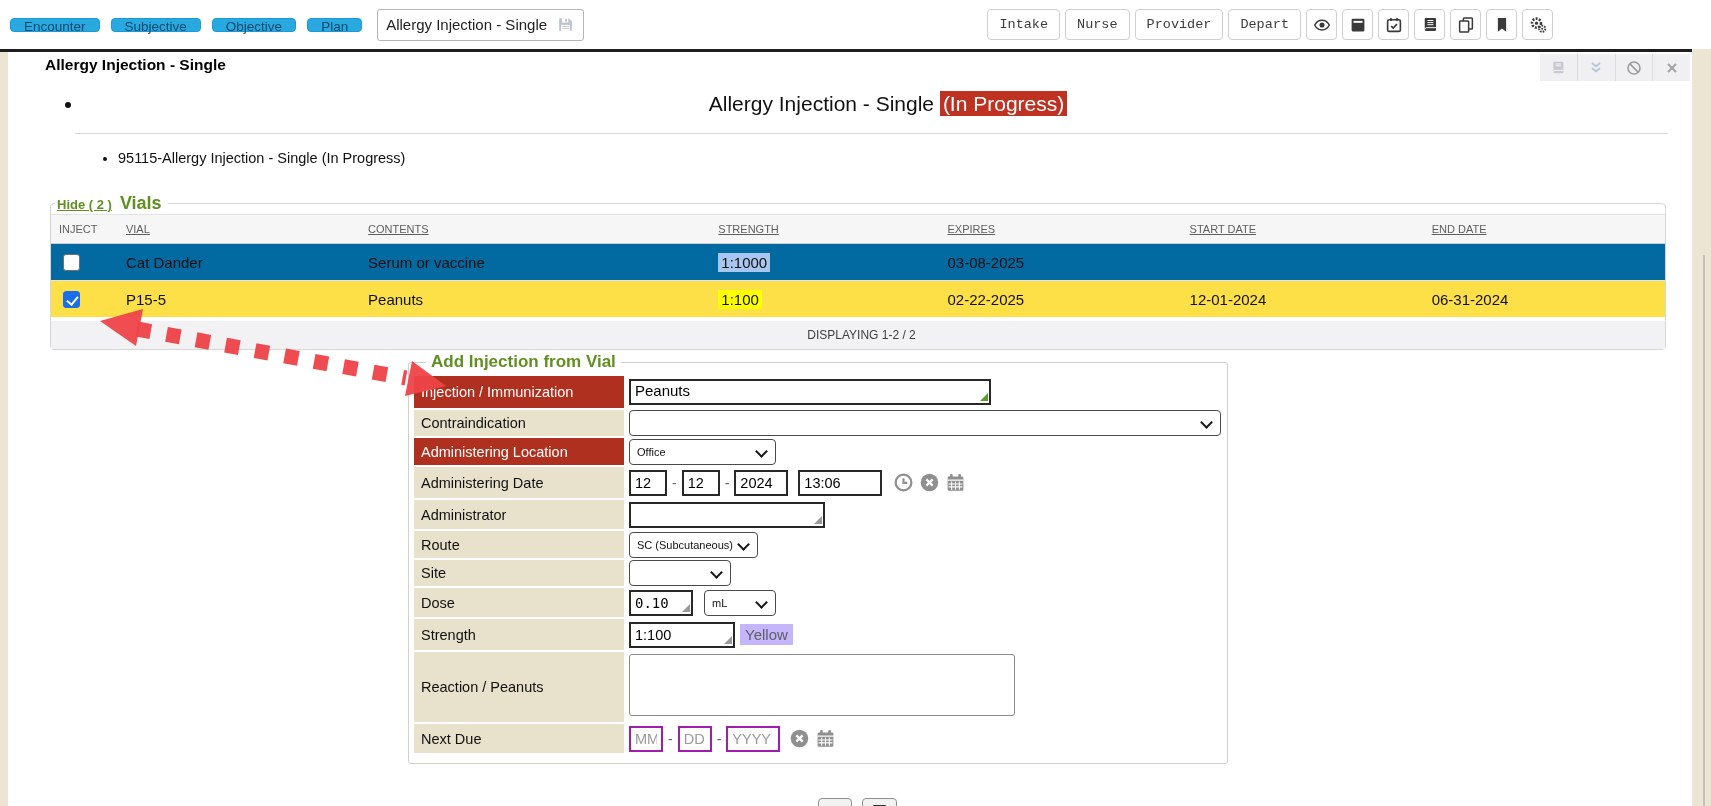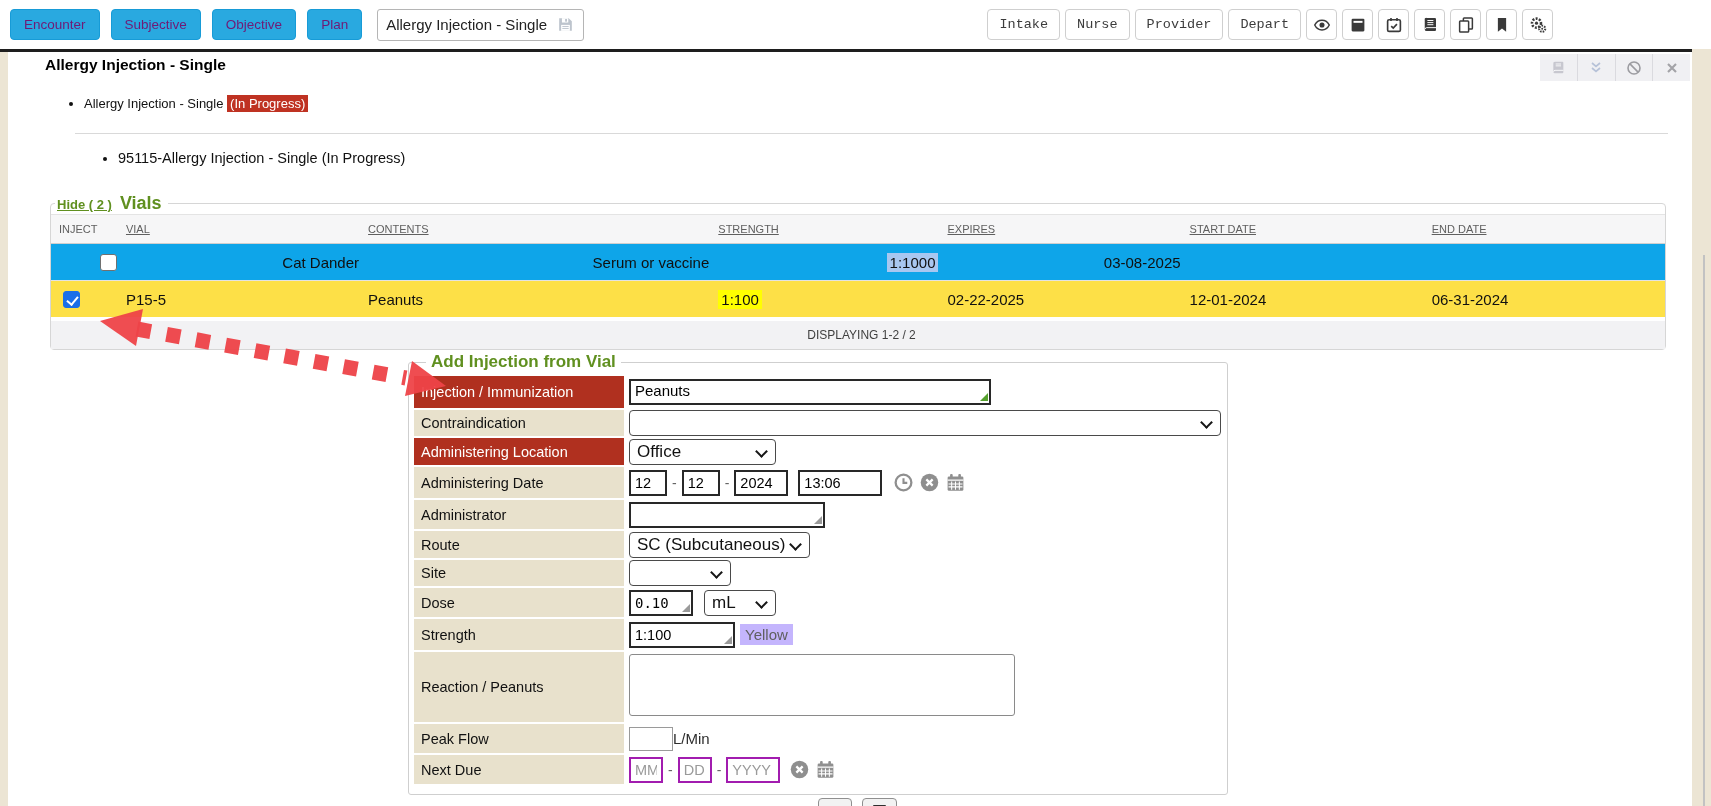--- a/index.html
+++ b/index.html
@@ -1,22 +1,22 @@
 <!DOCTYPE html>
 <html><head>
 <meta charset="utf-8">
 <style>
   html,body{margin:0;padding:0;}
   .page{position:relative;width:1711px;height:806px;background:#ece5d4;overflow:hidden;
         font-family:"Liberation Sans",sans-serif;color:#1a1a1a;}
   
   .topbar{position:absolute;left:0;top:0;width:1711px;height:49px;background:#fff;
           display:flex;align-items:center;box-sizing:border-box;padding:0 158px 0 10px;}
-  .bbtn{font-family:inherit;font-size:13.5px;height:31px;padding:0 13px;margin-right:11px;
-        background:#29a9e0;border:1px solid #179bd7;border-radius:4px;color:#701a75;cursor:pointer;}
+  .bbtn{font-family:inherit;font-size:13.5px;height:14px;padding:0 13px;margin-right:11px;
+        background:#29a9e0;border:1px solid #179bd7;border-radius:4px;color:#0c4a6e;cursor:pointer;}
   .formbox{margin-left:4px;width:207px;height:32px;border:1px solid #b5b5b5;border-radius:3px;
            background:#fff;display:flex;align-items:center;box-sizing:border-box;padding:0 8px;}
   .formbox .ft{flex:1;font-size:15px;color:#222;white-space:nowrap;}
   .spacer{flex:1;}
   .wbtn{font-family:Liberation Mono, monospace;font-size:13.5px;height:31px;padding:0 11px;margin-left:5px;
         background:#fff;border:1px solid #cfcfcf;border-radius:4px;color:#3c3c3c;cursor:pointer;}
   .ibtn{width:31px;height:31px;margin-left:5px;background:#fff;border:1px solid #cfcfcf;
         border-radius:4px;display:inline-flex;align-items:center;justify-content:center;
         color:#3a3a3a;cursor:pointer;padding:0;}
   .ibtn svg{width:18px;height:18px;}
@@ -25,38 +25,38 @@
   .panel{position:absolute;left:8px;top:52px;width:1684px;height:754px;background:#fff;}
   .panel-head{position:relative;height:26px;}
   .panel-title{position:absolute;left:37px;top:4px;font-size:15.5px;font-weight:bold;color:#000;}
   .head-icons{position:absolute;left:1532px;top:2px;width:150px;height:27px;display:flex;
               background:#f0f0f3;}
   .hcell{flex:1;display:flex;align-items:center;justify-content:center;border-left:1px solid #dadadf;cursor:pointer;}
   .hcell:first-child{border-left:none;}
   .hcell svg{width:16px;height:16px;}
   
   .enc-list{list-style:disc;margin:16px 0 0 0;padding-left:76px;}
-  .enc-list li{font-size:13px;line-height:20px;color:#111;}
+  .enc-list li{font-size:21px;line-height:20px;color:#111;text-align:center;}
   .badge{background:#bf3222;color:#fff;padding:1px 3px;}
   .enc-hr{border:none;border-top:1px solid #d9d9d9;margin:19px 0 0 67px;width:1593px;}
   .enc-sublist{list-style:disc;margin:14px 0 0 0;padding-left:110px;}
   .enc-sublist li{font-size:14.5px;line-height:20px;color:#111;}
   
   .vials-fs{position:absolute;left:42px;top:141px;width:1616px;box-sizing:border-box;margin:0;
             border:1px solid #d6d6d6;border-radius:4px;padding:0 0 0 0;}
   .vials-fs legend{margin-left:4px;padding:0 6px 0 2px;display:flex;align-items:baseline;}
   .hide-link{color:#609020;font-weight:bold;font-size:13px;text-decoration:underline;cursor:pointer;}
   .vials-title{color:#609020;font-weight:bold;font-size:18px;margin-left:8px;}
   .vtable{width:100%;border-collapse:collapse;font-size:15px;margin-top:0;}
   .vtable th{height:26px;text-align:left;font-weight:normal;font-size:11px;color:#5f5f5f;
              padding-left:8px;background:#f6f6f7;border-top:1px solid #e4e4e4;border-bottom:1px solid #cfcfcf;
              white-space:nowrap;}
   .vtable th.sortable{text-decoration:underline;cursor:pointer;}
   .vtable td{height:34px;padding-left:8px;color:#101010;}
-  .row-a td{background:#0ea5e9;border-bottom:1px solid #e3e3e3;text-align:right;}
+  .row-a td{background:#0369a1;border-bottom:1px solid #e3e3e3;}
   .row-b td{background:#fde047;border-bottom:3px solid #404040;}
   .vtable tfoot td{background:#f2f2f4;border-top:4px solid #fff;height:26px;text-align:center;
                    font-size:12px;color:#3f3f3f;}
   .cb{display:inline-block;width:17px;height:17px;box-sizing:border-box;border:1.6px solid #707070;
       border-radius:3px;background:#fff;position:relative;vertical-align:middle;cursor:pointer;}
   .cb.checked{background:#1a6fe8;border-color:#1a6fe8;}
   .cb.checked::after{content:"";position:absolute;left:5px;top:1.5px;width:5px;height:9px;
       border:solid #fff;border-width:0 2.4px 2.4px 0;transform:rotate(40deg);}
   .hl-blue{background:#a8c7f0;padding:1px 3px;}
   .hl-yellow{background:#ffff00;padding:1px 3px;}
@@ -70,21 +70,21 @@
   .flabel.req{background:#b0301f;color:#fff;}
   .fval{flex:1;padding-left:5px;display:flex;align-items:center;gap:5px;}
   .ta-dark{border:2px solid #282828;font-family:inherit;font-size:15px;resize:none;
            padding:1px 4px;box-sizing:border-box;background:#fff;}
   .corner{position:relative;display:inline-flex;}
   .corner::after{content:"";position:absolute;right:3px;bottom:4px;border-left:8px solid transparent;
                  border-bottom:8px solid #9a9a9a;pointer-events:none;}
   .corner.green::after{border-bottom-color:#56a12e;}
   .sel{position:relative;border:1.7px solid #4a4a4a;border-radius:4px;height:26px;background:#fff;
        display:inline-flex;align-items:center;box-sizing:border-box;padding:0 24px 0 7px;
-       font-size:17px;color:#111;cursor:pointer;}
+       font-size:11px;color:#111;cursor:pointer;}
   .sel .chev{position:absolute;right:9px;top:7px;width:7px;height:7px;
        border-right:2.4px solid #161616;border-bottom:2.4px solid #161616;transform:rotate(45deg);}
   .di{border:2px solid #282828;height:26px;box-sizing:border-box;font-family:inherit;font-size:14.5px;
       padding:0 4px;background:#fff;}
   .di-light{border:2px solid #a21caf;color:#999;}
   .di-light::placeholder{color:#9a9a9a;}
   .dash{color:#666;font-size:14px;}
   .gico{color:#8f8f8f;width:21px;height:21px;flex:none;cursor:pointer;}
   .mono{font-family:"DejaVu Sans Mono",monospace;font-size:14px;}
   .yellow-note{background:#c4b5fd;color:#5f5f5f;font-size:15px;padding:2px 5px;}
@@ -379,27 +379,20 @@
         </div>
       </div>
 
       <div class="frow" style="min-height:70px">
         <div class="flabel">Reaction / Peanuts</div>
         <div class="fval" style="align-items:flex-start;padding-top:2px">
           <textarea class="ta-light" style="width: 386px; height: 62px;"></textarea>
         </div>
       </div>
 
-      <div class="frow" style="min-height:29px">
-        <div class="flabel">Peak Flow</div>
-        <div class="fval" style="gap:0">
-          <input class="pf-input" style="">
-          <span class="unit">L/Min</span>
-        </div>
-      </div>
 
       <div class="frow" style="min-height:29px;margin-bottom:0">
         <div class="flabel">Next Due</div>
         <div class="fval">
           <input class="di di-light" style="width: 34px;" placeholder="MM">
           <span class="dash">-</span>
           <input class="di di-light" style="width: 34px;" placeholder="DD">
           <span class="dash">-</span>
           <input class="di di-light" style="width: 54px;" placeholder="YYYY">
           <svg class="gico" style="margin-left:4px" viewBox="0 0 24 24">

